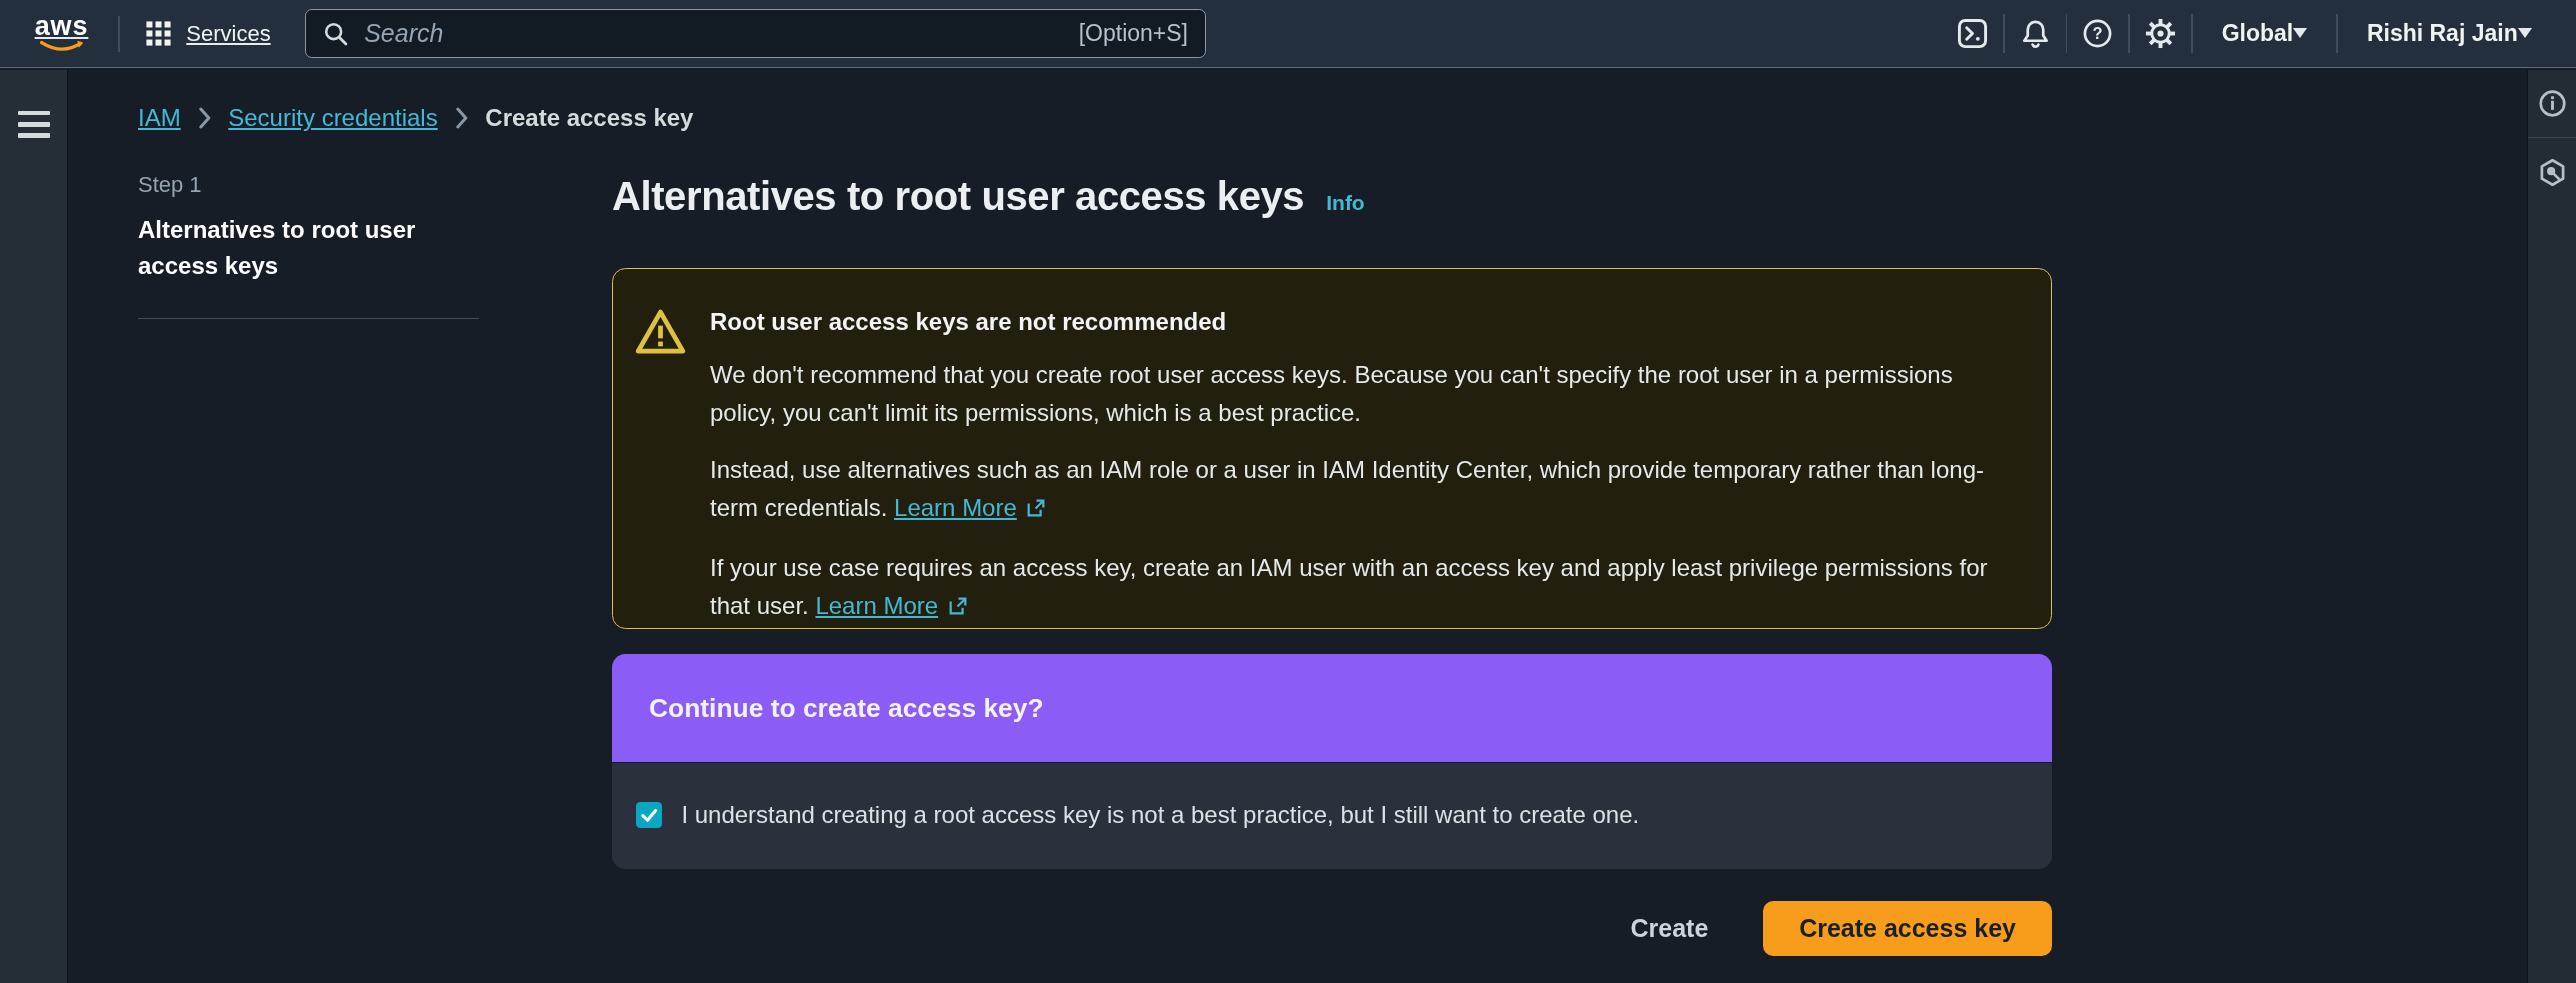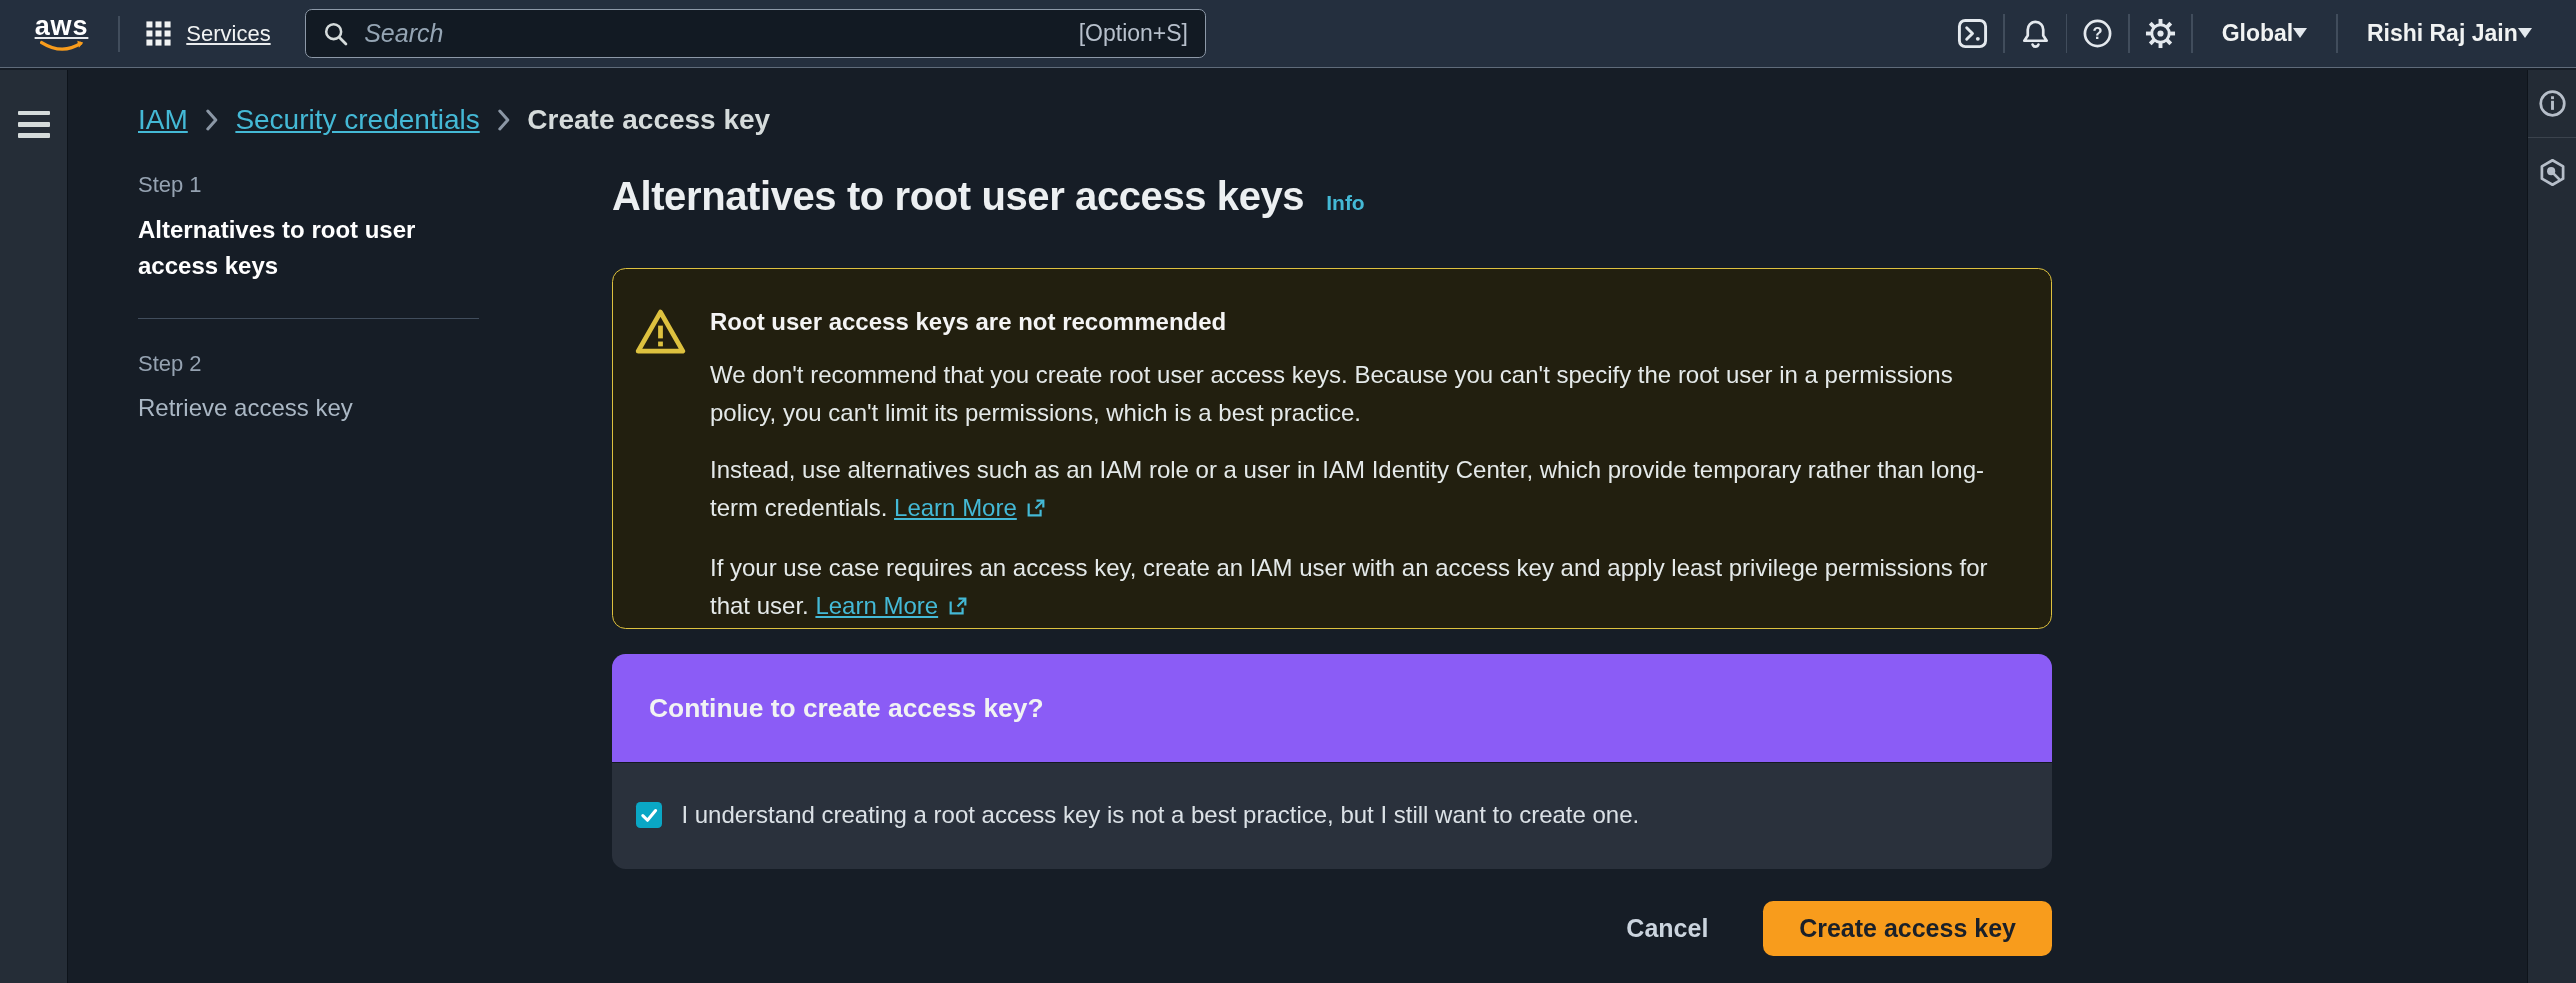--- a/index.html
+++ b/index.html
@@ -65,21 +65,21 @@
     position:absolute; top:70px; right:0; width:49px; height:913px;
     background:#232b35; border-left:0.9px solid #0d131a;
   }
   .rail-btn { width:49px; height:68px; display:flex; align-items:center; justify-content:center;
     color:#b6bec9; cursor:pointer; }
   .rail-btn.first { border-bottom:0.9px solid #3b434d; }
 
   
   .breadcrumb {
     position:absolute; left:138px; top:104px;
-    display:flex; align-items:center; gap:17px; font-size:28px;
+    display:flex; align-items:center; gap:17px; font-size:24px;
   }
   .crumb-link { color:#44b9d6; text-decoration:underline; cursor:pointer; }
   .crumb-chevron { color:#8b97a5; display:flex; }
   .crumb-current { color:#d5dbdb; font-weight:700; }
 
   
   .steps { position:absolute; left:138px; top:172px; width:341px; }
   .step-label { font-size:22px; color:#95a2b1; margin-bottom:13.6px; }
   .step-title-active { font-size:24px; font-weight:700; color:#ffffff; line-height:36px; width:298px; }
   .step-sep { border:none; border-top:1.7px solid #414d5c; margin:34px 0 32px 0; width:341px; }
@@ -265,24 +265,20 @@
   </span>
   <span class="crumb-current">Create access key</span>
 </div>
 
 <nav class="steps">
   <div>
     <div class="step-label">Step 1</div>
     <div class="step-title-active">Alternatives to root user access keys</div>
   </div>
   <hr class="step-sep">
-  <div>
-    <div class="step-label">Step 2</div>
-    <div class="step-title">Retrieve access key</div>
-  </div>
 </nav>
 
 <div class="page-title-row">
   <h1 class="page-title">Alternatives to root user access keys</h1>
   <span class="info-link">Info</span>
 </div>
 
 <div class="alert">
   <div class="alert-icon">
     <svg width="51" height="48" viewBox="0 0 64 60">
@@ -319,16 +315,16 @@
     <div class="checkbox">
       <svg width="20.4" height="20.4" viewBox="0 0 24 24">
         <path d="M4.5 12.5 L10 18 L19.5 6.5" fill="none" stroke="#ffffff" stroke-width="3.6" stroke-linecap="round" stroke-linejoin="round"></path>
       </svg>
     </div>
     <label class="checkbox-label">I understand creating a root access key is not a best practice, but I still want to create one.</label>
   </div>
 </section>
 
 <div class="actions">
-  <button class="btn-cancel">Cancel</button>
+  <button class="btn-cancel">Create</button>
   <button class="btn-primary">Create access key</button>
 </div>
 
 
 </body></html>

